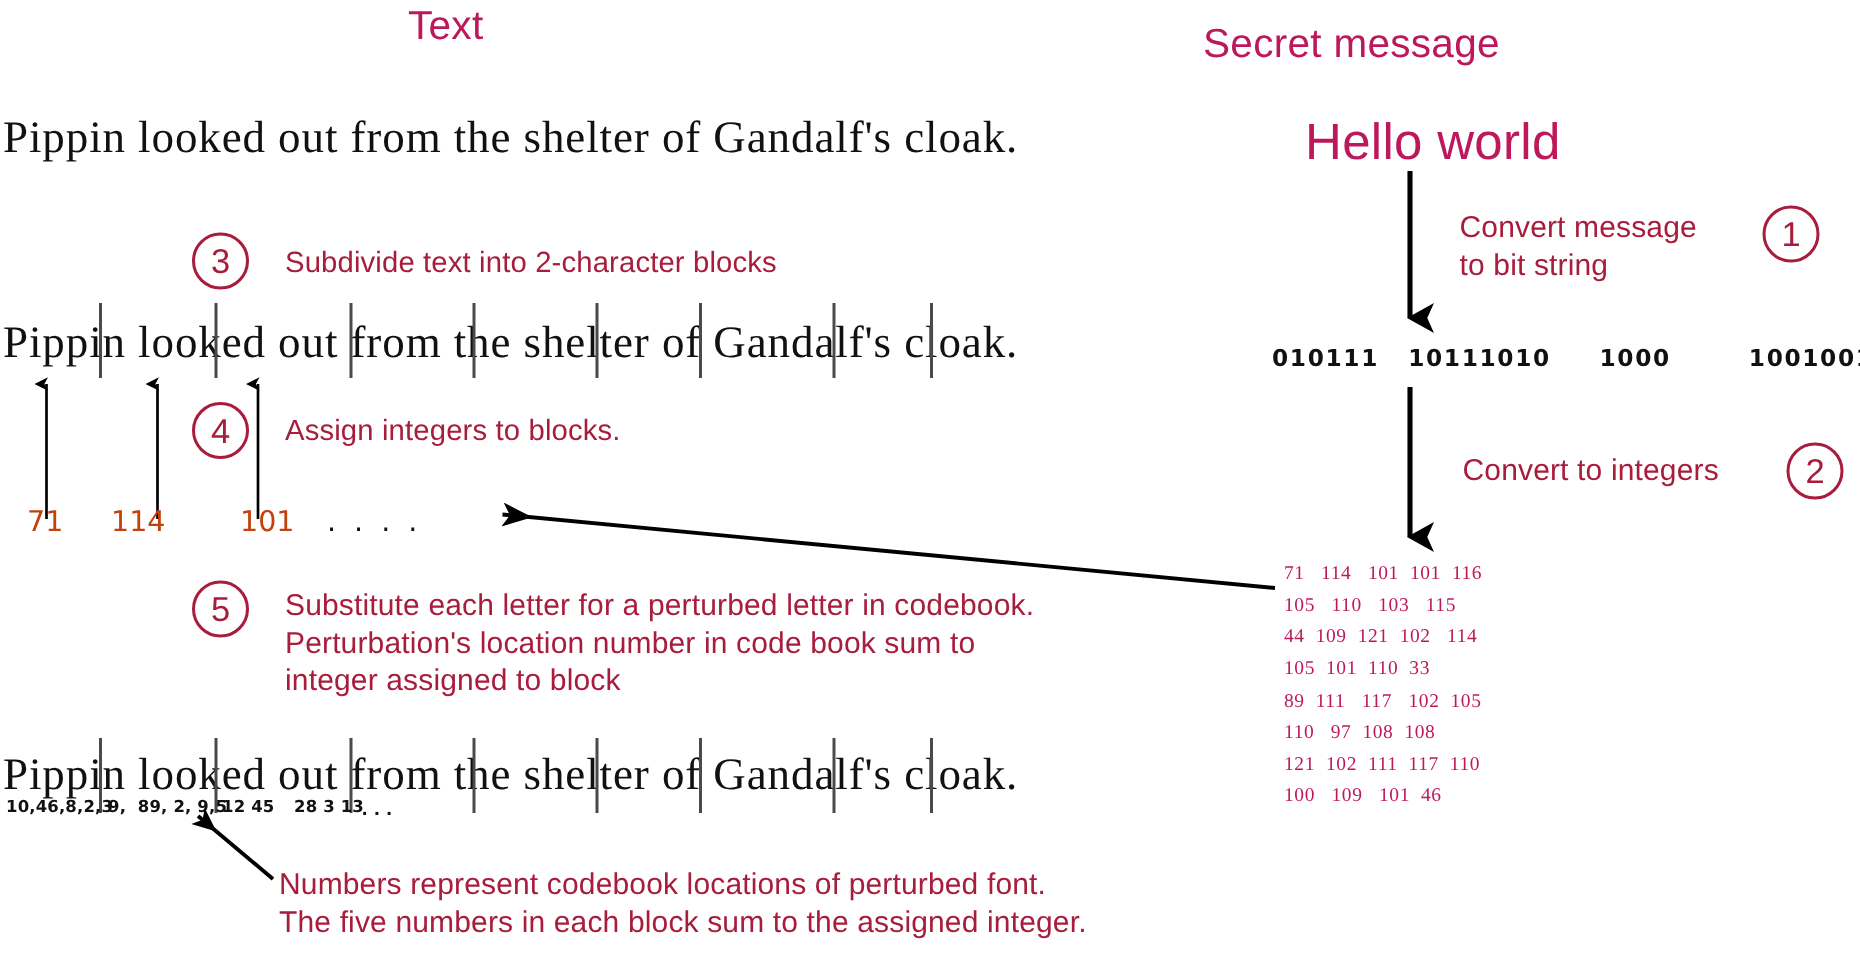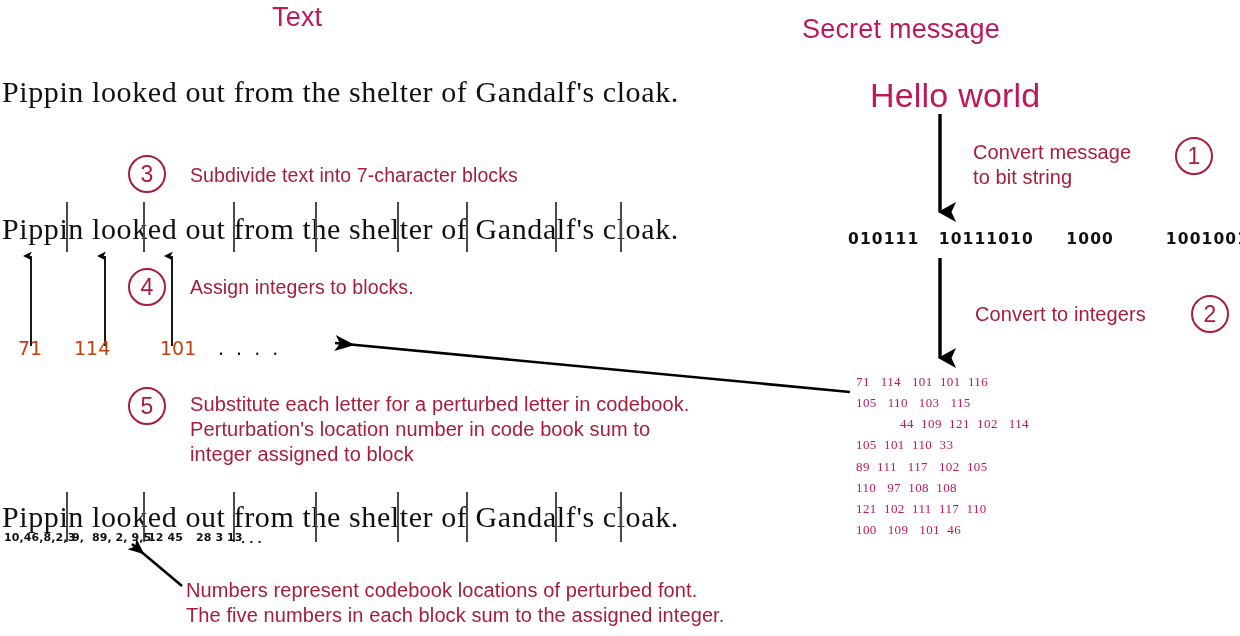--- a/index.html
+++ b/index.html
@@ -107,21 +107,21 @@
   svg { display: block; overflow: visible; }
 </style>
 </head>
 <body>
 
 <div class="abs col-title" style="left:272px; top:2px;">Text</div>
 
 <div class="abs passage" style="left:2px; top:75px;">Pippin looked out from the shelter of Gandalf's cloak.</div>
 
 <div class="abs step-circle" style="left:128px; top:155px;">3</div>
-<div class="abs note" style="left:190px; top:163px;">Subdivide text into 7-character blocks</div>
+<div class="abs note" style="left:190px; top:163px;">Subdivide text into 2-character blocks</div>
 
 <div class="abs passage" style="left:2px; top:212px;">Pippin looked out from the shelter of Gandalf's cloak.</div>
 <div class="abs divider" style="left:66px;  top:202px; height:50px;"></div>
 <div class="abs divider" style="left:143px; top:202px; height:50px;"></div>
 <div class="abs divider" style="left:233px; top:202px; height:50px;"></div>
 <div class="abs divider" style="left:315px; top:202px; height:50px;"></div>
 <div class="abs divider" style="left:397px; top:202px; height:50px;"></div>
 <div class="abs divider" style="left:466px; top:202px; height:50px;"></div>
 <div class="abs divider" style="left:555px; top:202px; height:50px;"></div>
 <div class="abs divider" style="left:620px; top:202px; height:50px;"></div>
@@ -213,18 +213,18 @@
     </marker>
   </defs>
   <line x1="20" y1="2" x2="20" y2="102" stroke="#000" stroke-width="3.4" marker-end="url(#dnArrow2)"></line>
 </svg>
 
 <div class="abs note note-lg" style="left:975px; top:302px;">Convert to integers</div>
 <div class="abs step-circle" style="left:1191px; top:295px;">2</div>
 
 <div class="abs ints" style="left:856px; top:371px;">71   114   101  101  116</div>
 <div class="abs ints" style="left:856px; top:392px;">105   110   103   115</div>
-<div class="abs ints" style="left:900px; top:413px;text-align:right;">44  109  121  102   114</div>
+<div class="abs ints" style="left:856px; top:413px;text-align:right;">44  109  121  102   114</div>
 <div class="abs ints" style="left:856px; top:434px;">105  101  110  33</div>
 <div class="abs ints" style="left:856px; top:456px;">89  111   117   102  105</div>
 <div class="abs ints" style="left:856px; top:477px;">110   97  108  108</div>
 <div class="abs ints" style="left:856px; top:498px;">121  102  111  117  110</div>
 <div class="abs ints" style="left:856px; top:519px;">100   109   101  46</div>
 
 </body></html>

